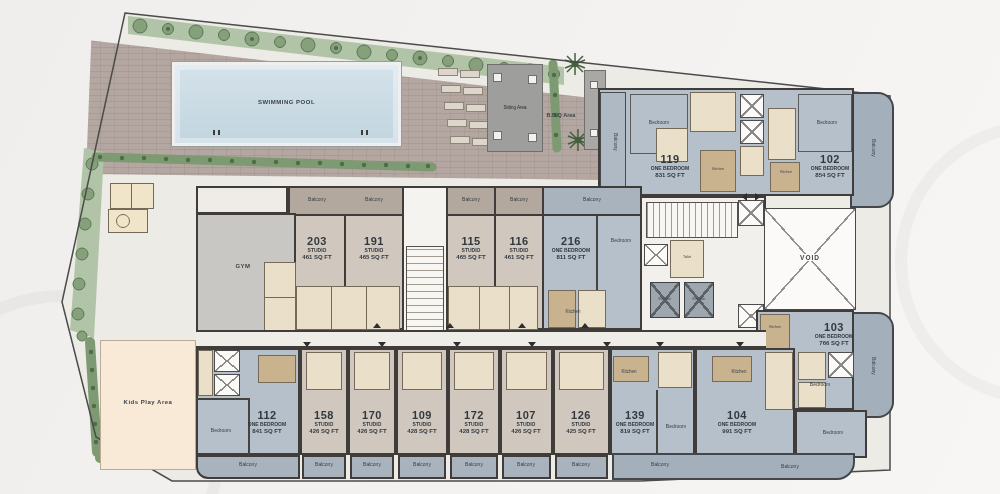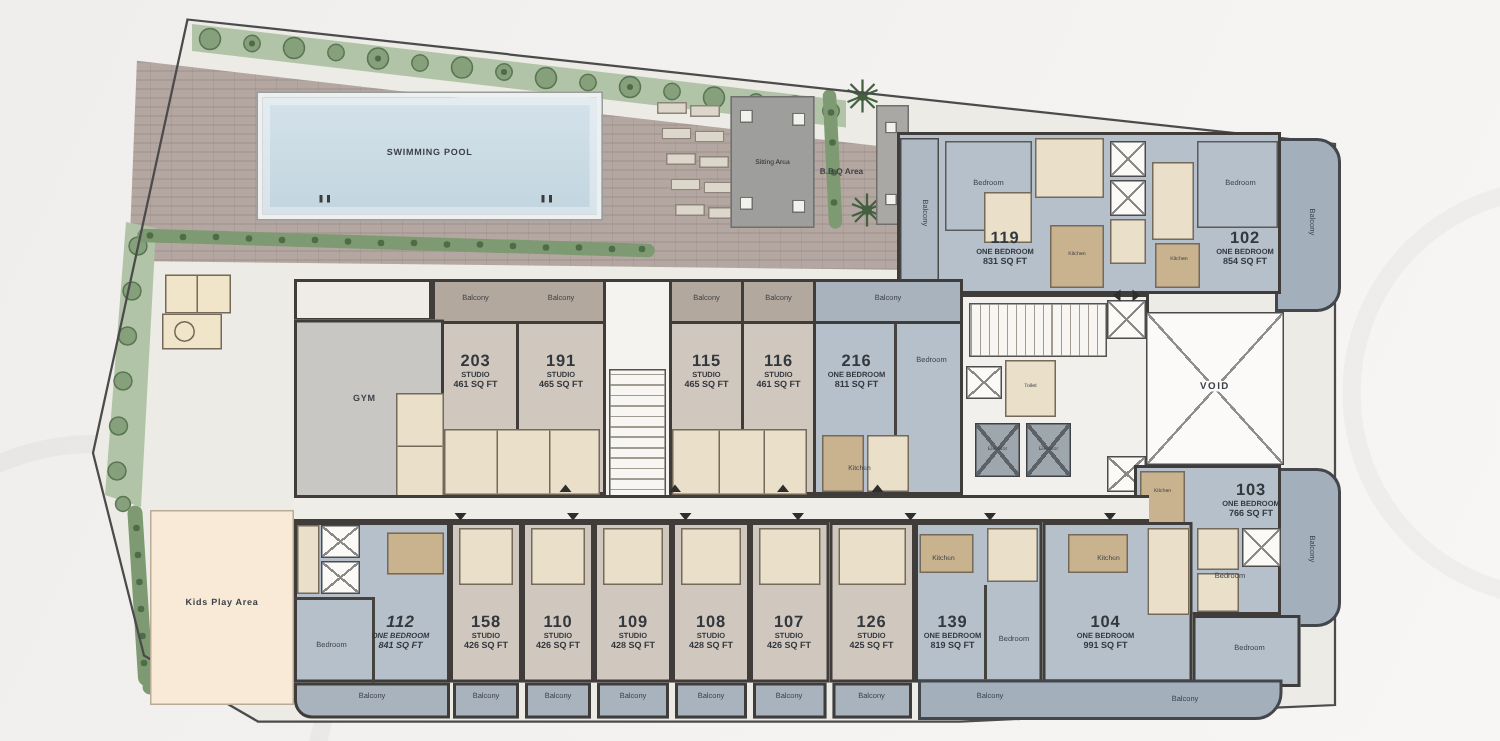--- a/index.html
+++ b/index.html
@@ -361,40 +361,40 @@
     <span class="n">126</span>
     <span class="t">STUDIO</span>
     <span class="a">425 SQ FT</span>
   </div>
   <div class="ustack" style="left:490px;top:410px;">
     <span class="n">107</span>
     <span class="t">STUDIO</span>
     <span class="a">426 SQ FT</span>
   </div>
   <div class="ustack" style="left:438px;top:410px;">
-    <span class="n">108</span>
+    <span class="n">172</span>
     <span class="t">STUDIO</span>
     <span class="a">428 SQ FT</span>
   </div>
   <div class="ustack" style="left:386px;top:410px;">
     <span class="n">109</span>
     <span class="t">STUDIO</span>
     <span class="a">428 SQ FT</span>
   </div>
   <div class="ustack" style="left:336px;top:410px;">
-    <span class="n">110</span>
+    <span class="n">170</span>
     <span class="t">STUDIO</span>
     <span class="a">426 SQ FT</span>
   </div>
   <div class="ustack" style="left:288px;top:410px;">
     <span class="n">158</span>
     <span class="t">STUDIO</span>
     <span class="a">426 SQ FT</span>
   </div>
-  <div class="ustack" style="left:231px;top:410px;font-style:italic;">
+  <div class="ustack" style="left:231px;top:410px;">
     <span class="n">112</span>
     <span class="t">ONE BEDROOM</span>
     <span class="a">841 SQ FT</span>
   </div>
   <div class="ustack" style="left:281px;top:236px;">
     <span class="n">203</span>
     <span class="t">STUDIO</span>
     <span class="a">461 SQ FT</span>
   </div>
   <div class="ustack" style="left:338px;top:236px;">

